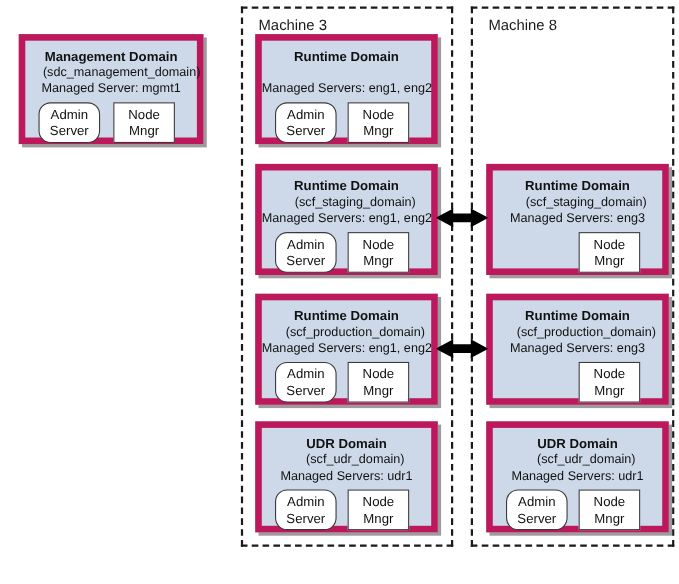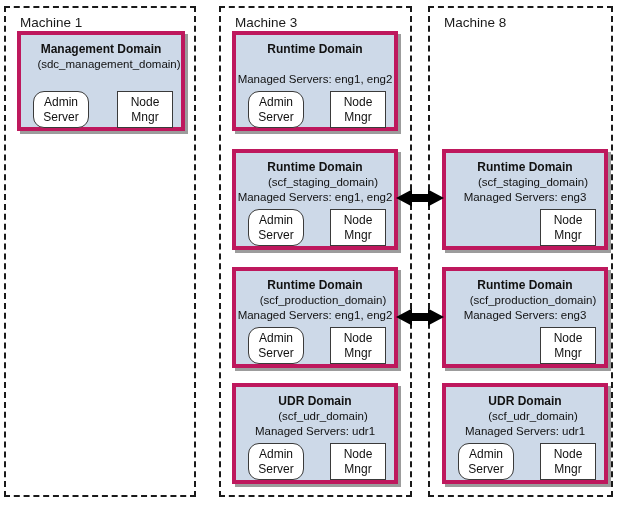--- a/index.html
+++ b/index.html
@@ -25,21 +25,21 @@
     position: absolute;
     left: 14px;
     top: 7px;
     font-size: 13.5px;
     color: #1a1a1a;
     white-space: nowrap;
   }
   .domain {
     position: absolute;
     background: #cdd9e8;
-    border: 4px solid #be185d;
+    border: 6px solid #be185d;
     box-shadow: 3px 3px 0 #9c9c9c;
     box-sizing: border-box;
   }
   .domain-title {
     position: absolute;
     left: 0; right: 0;
     top: 7px;
     text-align: center;
     font-size: 12px;
     font-weight: bold;
@@ -74,21 +74,21 @@
     box-sizing: border-box;
     display: flex;
     align-items: center;
     justify-content: center;
     text-align: center;
     font-size: 12px;
     line-height: 15px;
     color: #111111;
   }
   .server-box.admin { left: 12px; border-radius: 11px; }
-  .server-box.node  { right: 8px; }
+  .server-box.node  { right: 20px; }
   .cluster-arrow {
     position: absolute;
     width: 48px;
     height: 18px;
   }
   .cluster-arrow svg, .legend-icon svg { display: block; }
   .legend {
     position: absolute;
     left: 4px;
     top: 506px;
@@ -105,35 +105,33 @@
     font-size: 13px;
     color: #1a1a1a;
     white-space: nowrap;
   }
 </style>
 </head>
 <body>
 
 <div class="canvas">
 
-  <div class="machine" style="left:4px; top:6px; width:192px; height:491px;">
-    <div class="machine-label">Machine 1</div>
-  </div>
 
   <div class="machine" style="left:219px; top:6px; width:193px; height:491px;">
     <div class="machine-label">Machine 3</div>
   </div>
 
   <div class="machine" style="left:428px; top:6px; width:185px; height:491px;">
     <div class="machine-label">Machine 8</div>
   </div>
 
   <div class="domain" style="left:17px; top:31px; width:168px; height:100px;">
     <div class="domain-title">Management Domain</div>
     <div class="domain-subtitle">(sdc_management_domain)</div>
+    <div class="domain-servers">Managed Server: mgmt1</div>
     <div class="server-box admin">Admin Server</div>
     <div class="server-box node">Node Mngr</div>
   </div>
 
   <div class="domain" style="left:232px; top:31px; width:166px; height:100px;">
     <div class="domain-title">Runtime Domain</div>
     <div class="domain-servers">Managed Servers: eng1, eng2</div>
     <div class="server-box admin">Admin Server</div>
     <div class="server-box node">Node Mngr</div>
   </div>

